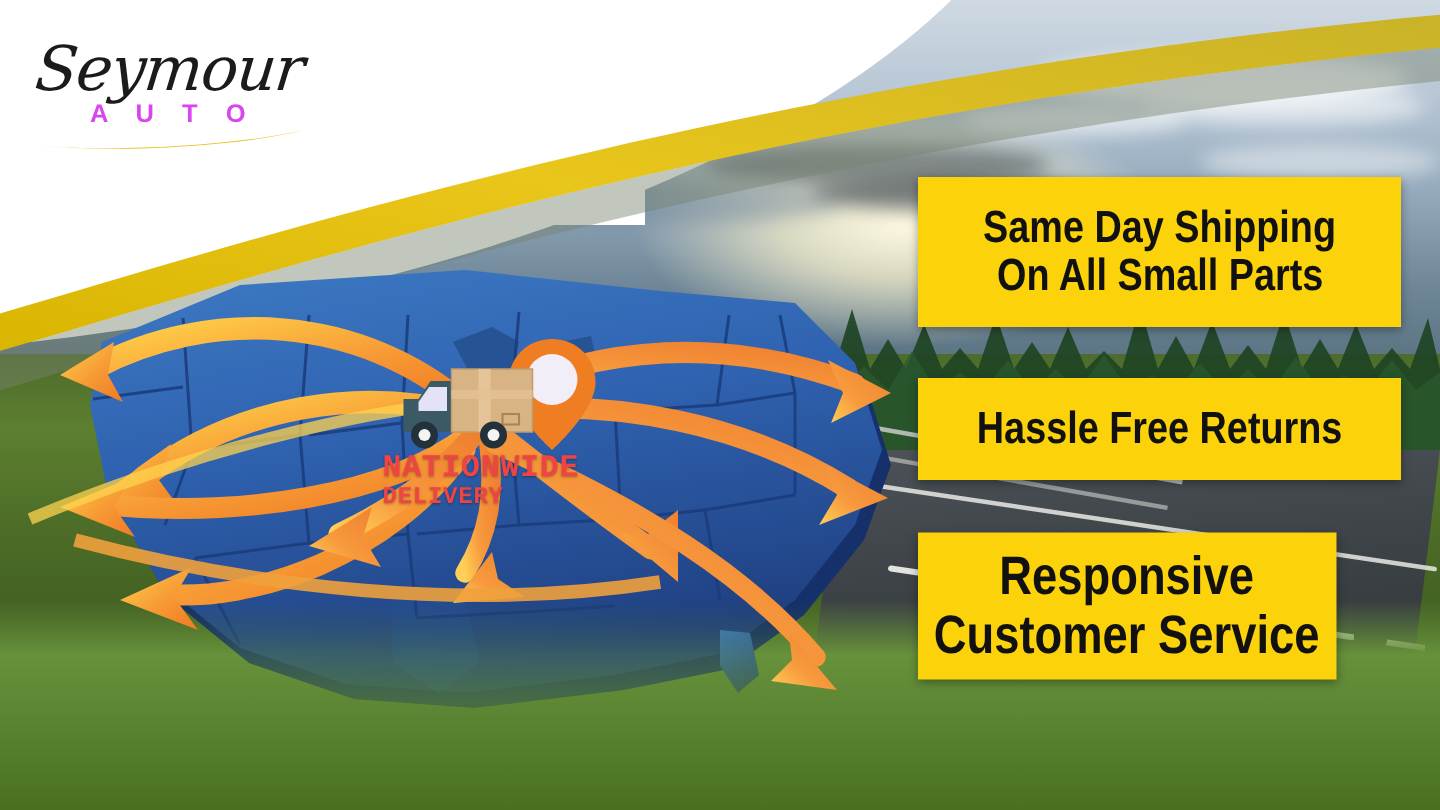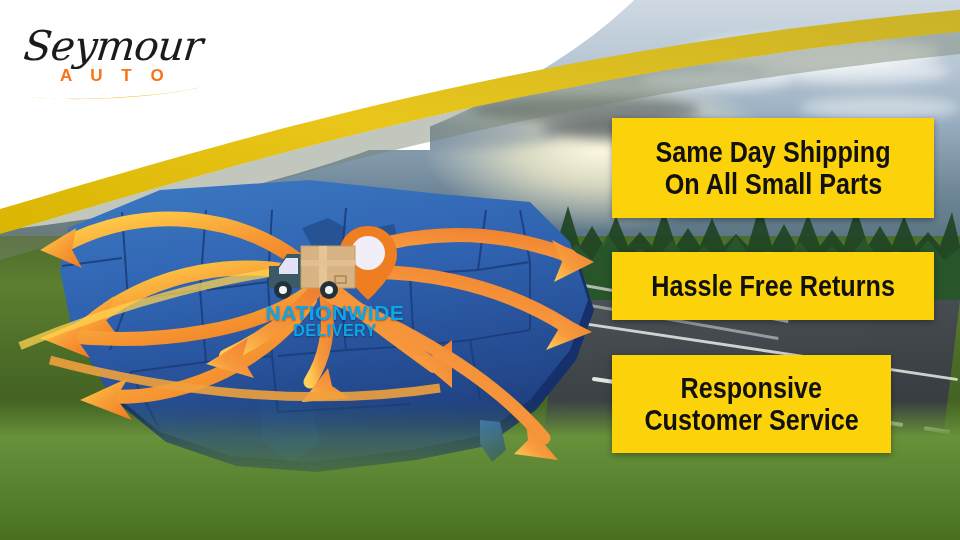--- a/index.html
+++ b/index.html
@@ -85,39 +85,38 @@
     font-style:italic;
     font-size:41px;
     color:#1b1b1b;
     letter-spacing:-1px;
     position:absolute;left:6px;top:8px;
     transform:skewX(-6deg);
   }
   .logo-auto{
     position:absolute;left:42px;top:52px;
     font-family:"Liberation Sans",sans-serif;
-    font-size:17px;font-weight:700;color:#f97316;
+    font-size:17px;font-weight:700;color:#d946ef;
     letter-spacing:7px;
   }
   .logo-swash{position:absolute;left:8px;top:70px;width:180px;height:18px;}
 
   
   .map-wrap{position:absolute;left:10px;top:150px;width:620px;height:350px;}
   .map-wrap svg{display:block;}
 
   
   .delivery{position:absolute;left:255px;top:218px;width:160px;height:150px;}
   .pin{position:absolute;left:82px;top:6px;width:62px;height:78px;}
   .truck{position:absolute;left:12px;top:22px;width:96px;height:62px;}
   .nw-text{
     position:absolute;left:0px;top:84px;width:160px;
-    text-align:center;
-    font-family:Liberation Sans, sans-serif;
+    font-family:Liberation Mono, monospace;
     font-weight:700;
-    color:#0ea5e9;
+    color:#ef4444;
     line-height:1.02;
     text-shadow:0 1px 2px rgba(0,0,0,.35);
   }
   .nw1{font-size:21px;letter-spacing:.5px;}
   .nw2{font-size:16px;letter-spacing:.5px;}
 
   
   .banner{
     position:absolute;
     background:#fcd20a;
@@ -130,21 +129,21 @@
     box-shadow:0 2px 6px rgba(0,0,0,.35);
   }
   .banner .line{
     display:block;
     transform:scaleX(.84);
     white-space:nowrap;
     line-height:1.08;
   }
   .b1{left:612px;top:118px;width:322px;height:100px;font-size:30px;}
   .b2{left:612px;top:252px;width:322px;height:68px;font-size:30px;}
-  .b3{left:612px;top:355px;width:279px;height:98px;font-size:30px;}
+  .b3{left:612px;top:355px;width:279px;height:98px;font-size:36px;}
 </style>
 </head>
 <body>
 
 <div class="stage">
 
   <div class="bg">
     <div class="bg-sky"></div>
     <div class="cloud c1"></div>
     <div class="cloud c2"></div>

